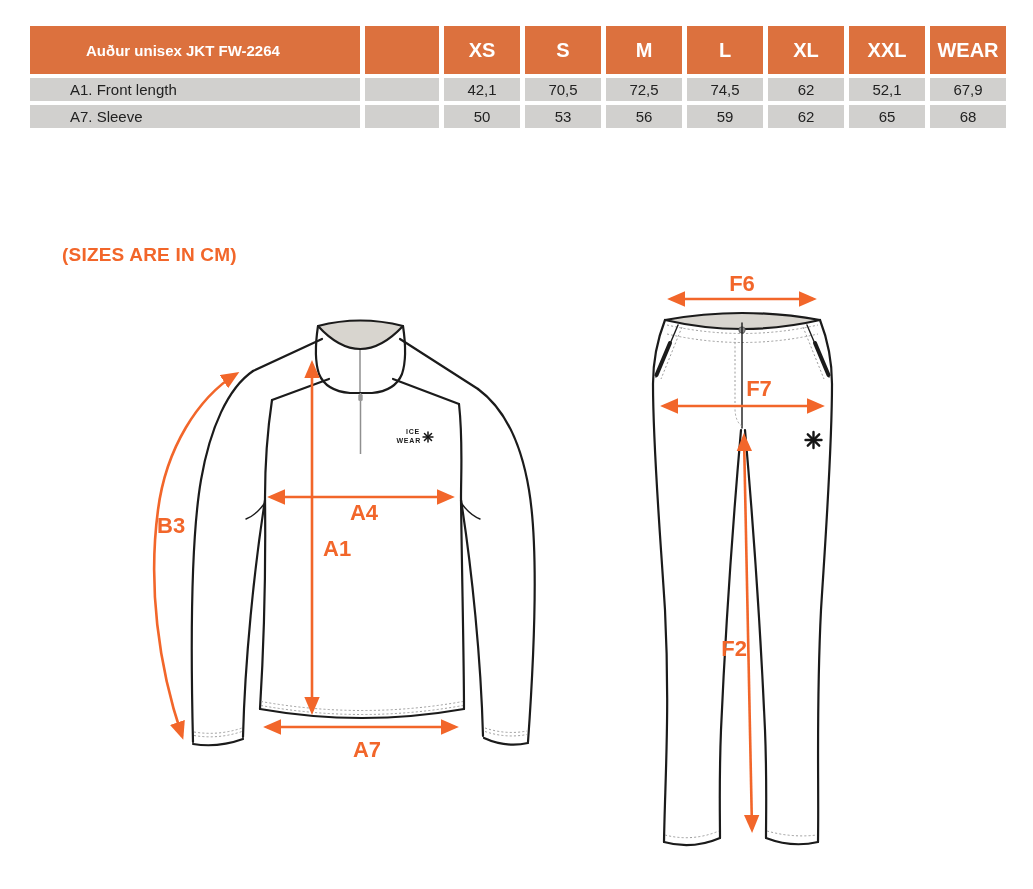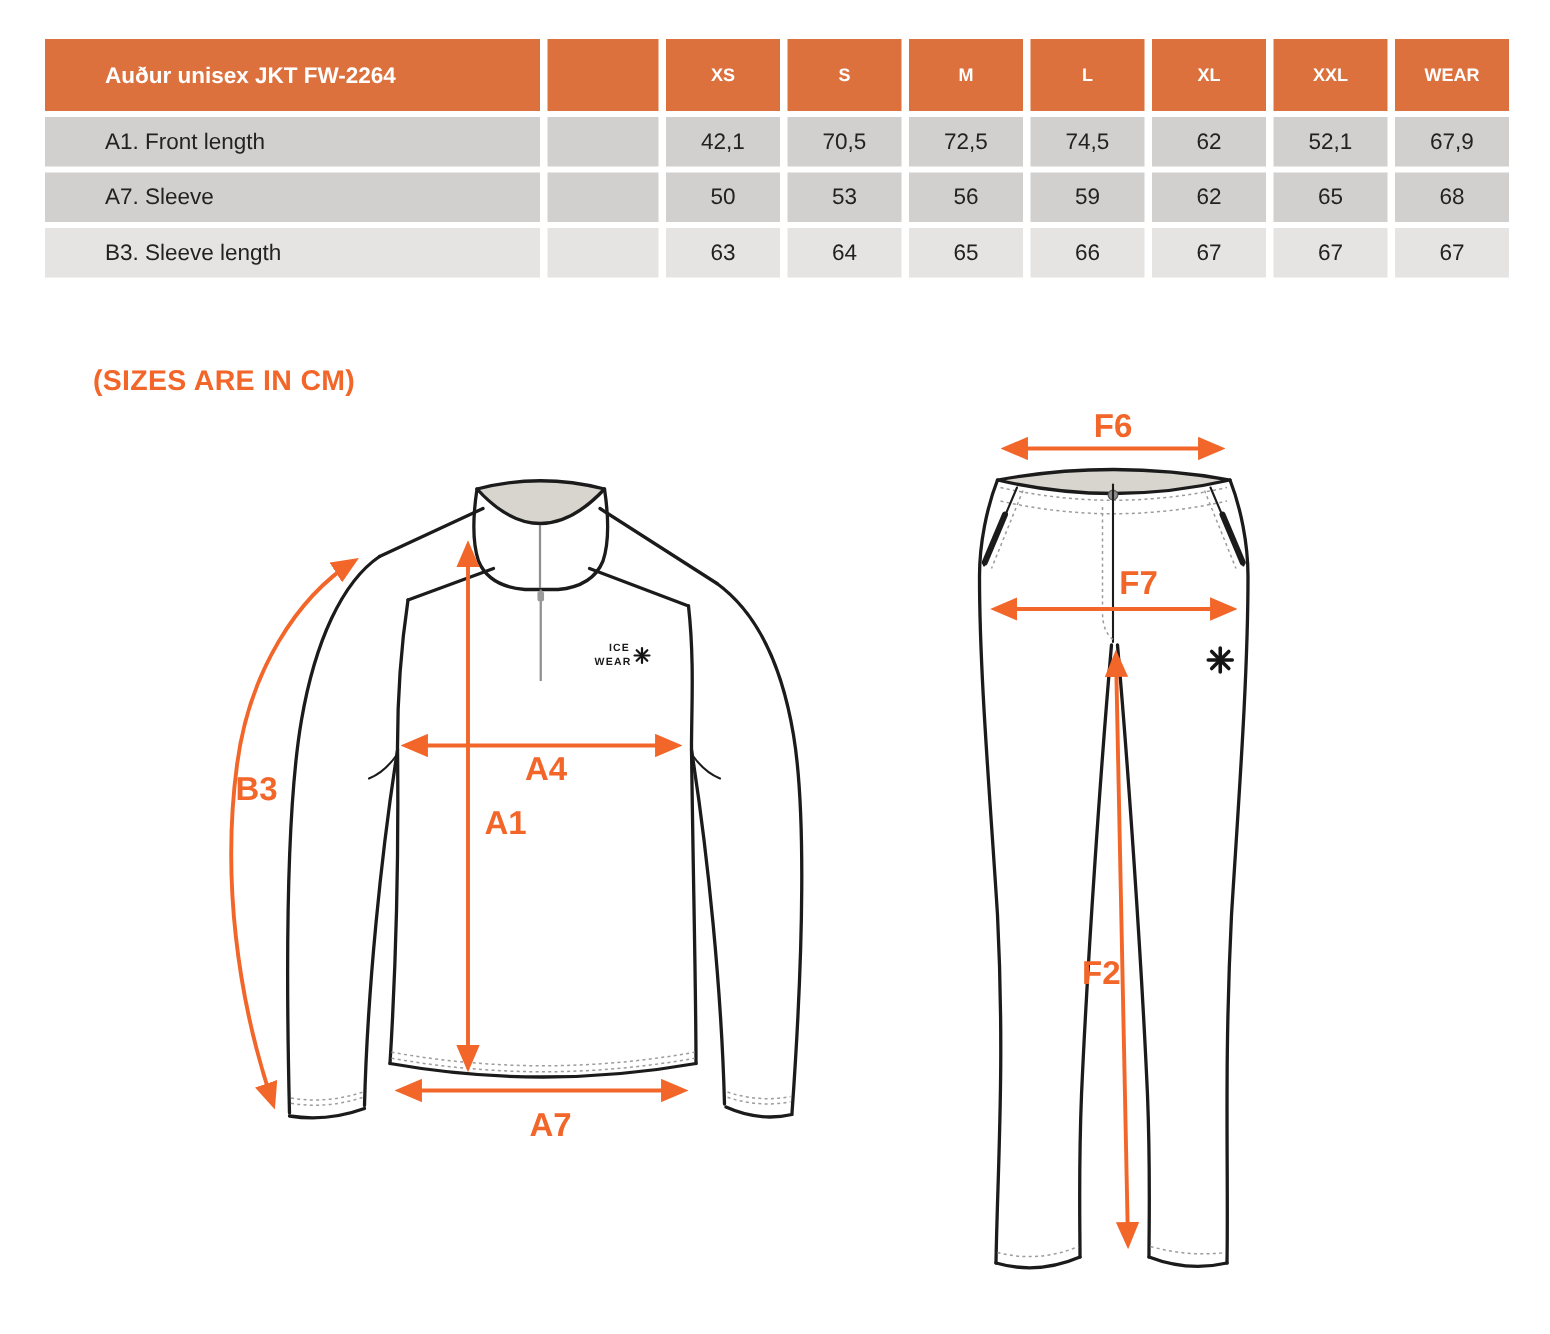--- a/index.html
+++ b/index.html
@@ -13,25 +13,25 @@
   body{font-family:"Liberation Sans","DejaVu Sans",sans-serif;}
   .page{position:relative;width:1033px;height:889px;background:#fff;overflow:hidden;}
 
   
   table.size-table{
     position:absolute;left:25px;top:22px;
     border-collapse:separate;border-spacing:5px 4px;table-layout:fixed;
   }
   table.size-table th{
     background:var(--header-bg);color:#fff;font-weight:bold;
-    font-size:12px;height:48px;text-align:center;padding:0;
-  }
-  table.size-table th.c-label{text-align:left;padding-left:40px;font-size:15px;}
+    font-size:20px;height:48px;text-align:center;padding:0;
+  }
+  table.size-table th.c-label{text-align:left;padding-left:56px;font-size:15px;}
   table.size-table td{
-    font-size:15px;color:#222;text-align:center;height:33px;padding:0;
+    font-size:15px;color:#222;text-align:center;height:23px;padding:0;
   }
   table.size-table td.c-label{text-align:left;padding-left:40px;}
   tr.dark td{background:var(--row-dark);}
   tr.light td{background:var(--row-light);}
 
   .note{
     position:absolute;left:62px;top:244px;
     color:var(--accent);font-size:19px;font-weight:600;letter-spacing:.2px;
   }
 
@@ -96,31 +96,20 @@
         <td class="c-label">A7. Sleeve</td>
         <td></td>
         <td>50</td>
         <td>53</td>
         <td>56</td>
         <td>59</td>
         <td>62</td>
         <td>65</td>
         <td>68</td>
       </tr>
-      <tr class="light">
-        <td class="c-label">B3. Sleeve length</td>
-        <td></td>
-        <td>63</td>
-        <td>64</td>
-        <td>65</td>
-        <td>66</td>
-        <td>67</td>
-        <td>67</td>
-        <td>67</td>
-      </tr>
     </tbody>
   </table>
 
   <div class="note">(SIZES ARE IN CM)</div>
 
   <svg class="diagram" style="left:130px;top:280px;" width="470" height="500" viewBox="0 0 470 500">
     <defs>
       <marker id="ah1" class="ah" markerWidth="7" markerHeight="6" refX="5.5" refY="3" orient="auto-start-reverse" markerUnits="strokeWidth">
         <path d="M0 0 L7 3 L0 6 Z" class="ah"></path>
       </marker>

